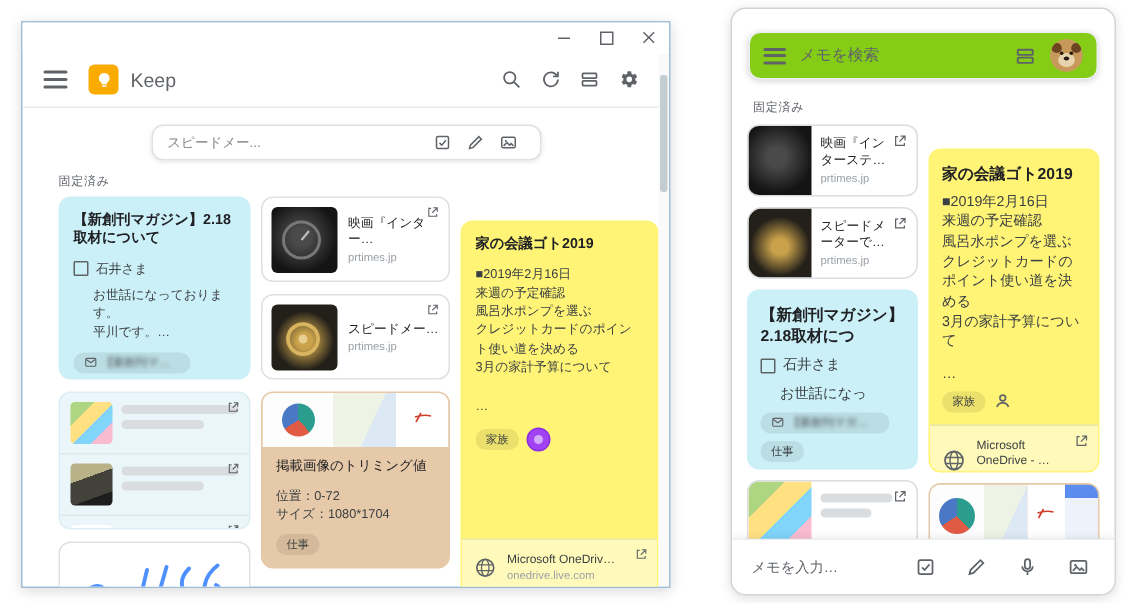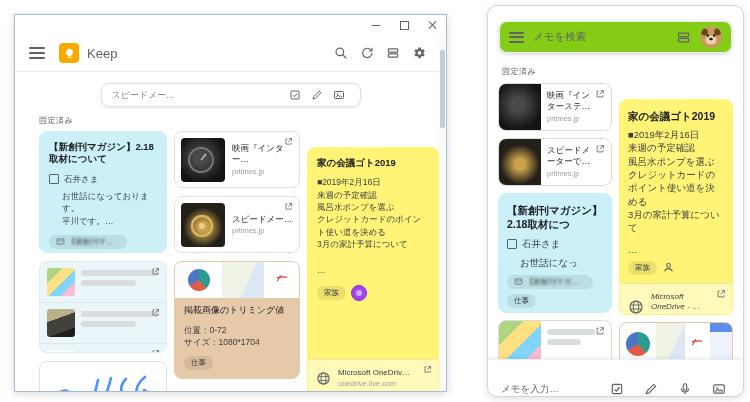--- a/index.html
+++ b/index.html
@@ -122,21 +122,21 @@
   .m-nb{font-size:9.5px;color:#3c4043;line-height:1.4;}
   .m-card{background:#fff;border:1px solid #dadce0;border-radius:8px;display:flex;gap:6px;
           position:relative;overflow:hidden;box-sizing:border-box;}
   .m-card .txt{padding:6px 14px 6px 0;}
   .m-thumb{width:42px;flex:none;}
   .m-ct{font-size:8.5px;color:#202124;line-height:1.3;}
   .m-cs{font-size:7.5px;color:#9aa0a6;margin-top:2px;}
   .m-bottom{
     position:absolute;left:0;right:0;bottom:0;height:36px;background:#fff;
     border-top:1px solid #eceff1;box-shadow:0 -1px 5px rgba(0,0,0,.08);
-    display:flex;align-items:flex-end;padding:0 13px;gap:0;border-radius:0 0 9px 9px;
+    display:flex;align-items:center;padding:0 13px;gap:0;border-radius:0 0 9px 9px;
   }
   .m-bottom .ph{flex:1;font-size:9.5px;color:#5f6368;}
   .m-bottom .bb-icn{width:34px;display:flex;justify-content:center;}
   .scribble-note{background:#fff;}
 </style>
 </head>
 <body>
 
 <div class="win-desktop">
 
@@ -444,21 +444,21 @@
           <div class="m-cs">prtimes.jp</div>
         </div>
         <div class="ext">
           <svg class="icn" width="10" height="10" viewBox="0 0 24 24">
               <path d="M9 5H5v14h14v-4" fill="none" stroke="currentColor" stroke-width="2"></path>
               <path d="M13 4h7v7M20 4l-9 9" fill="none" stroke="currentColor" stroke-width="2"></path>
             </svg>
         </div>
       </div>
 
-      <div class="m-card" style="height:48px;">
+      <div class="m-card" style="height:48px;border-radius:10px;">
         <div class="m-thumb tw-gold"></div>
         <div class="txt">
           <div class="m-ct">スピードメーターで…</div>
           <div class="m-cs">prtimes.jp</div>
         </div>
         <div class="ext">
           <svg class="icn" width="10" height="10" viewBox="0 0 24 24">
               <path d="M9 5H5v14h14v-4" fill="none" stroke="currentColor" stroke-width="2"></path>
               <path d="M13 4h7v7M20 4l-9 9" fill="none" stroke="currentColor" stroke-width="2"></path>
             </svg>
@@ -532,21 +532,21 @@
               </svg>
           </div>
         </div>
         <div class="yellow-footer">
           <svg class="icn" width="16" height="16" viewBox="0 0 24 24">
               <circle cx="12" cy="12" r="9" fill="none" stroke="currentColor" stroke-width="1.8"></circle>
               <ellipse cx="12" cy="12" rx="4" ry="9" fill="none" stroke="currentColor" stroke-width="1.4"></ellipse>
               <path d="M3.5 9h17M3.5 15h17" fill="none" stroke="currentColor" stroke-width="1.4"></path>
             </svg>
           <div>
-            <div class="yf-title" style="max-width:58px;font-style:italic;">Microsoft OneDrive - …</div>
+            <div class="yf-title" style="max-width:58px;">Microsoft OneDrive - …</div>
             <div class="yf-url">onedrive.live.c…</div>
           </div>
           <div class="ext">
             <svg class="icn" width="10" height="10" viewBox="0 0 24 24">
                 <path d="M9 5H5v14h14v-4" fill="none" stroke="currentColor" stroke-width="2"></path>
                 <path d="M13 4h7v7M20 4l-9 9" fill="none" stroke="currentColor" stroke-width="2"></path>
               </svg>
           </div>
         </div>
       </div>

